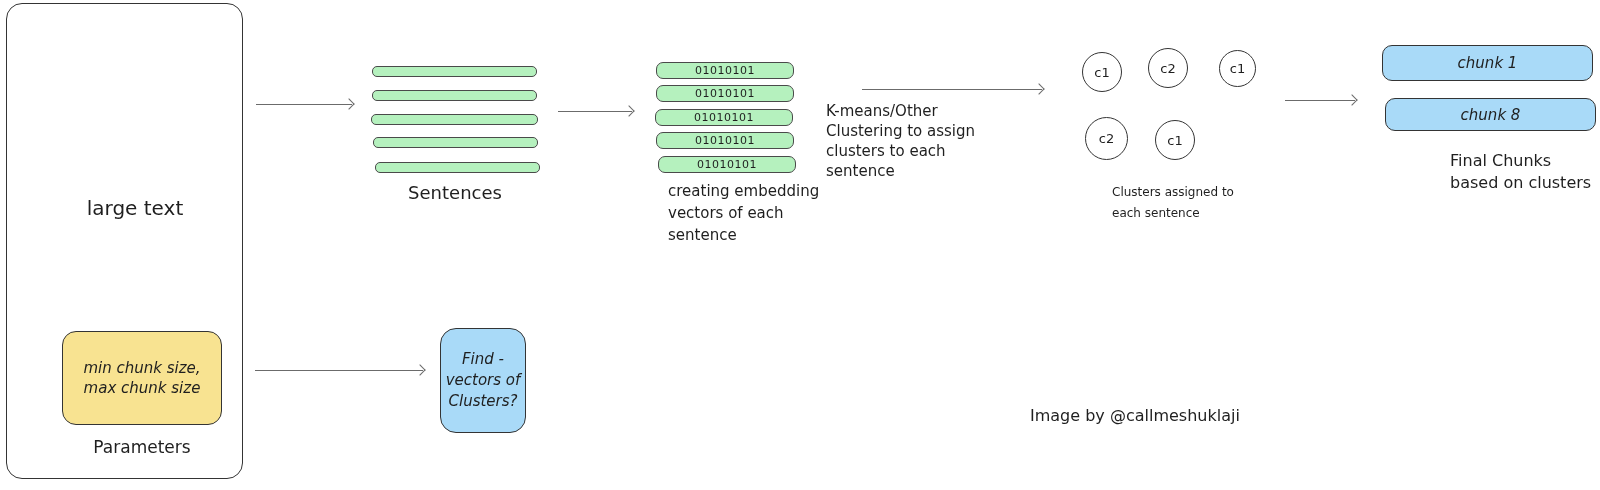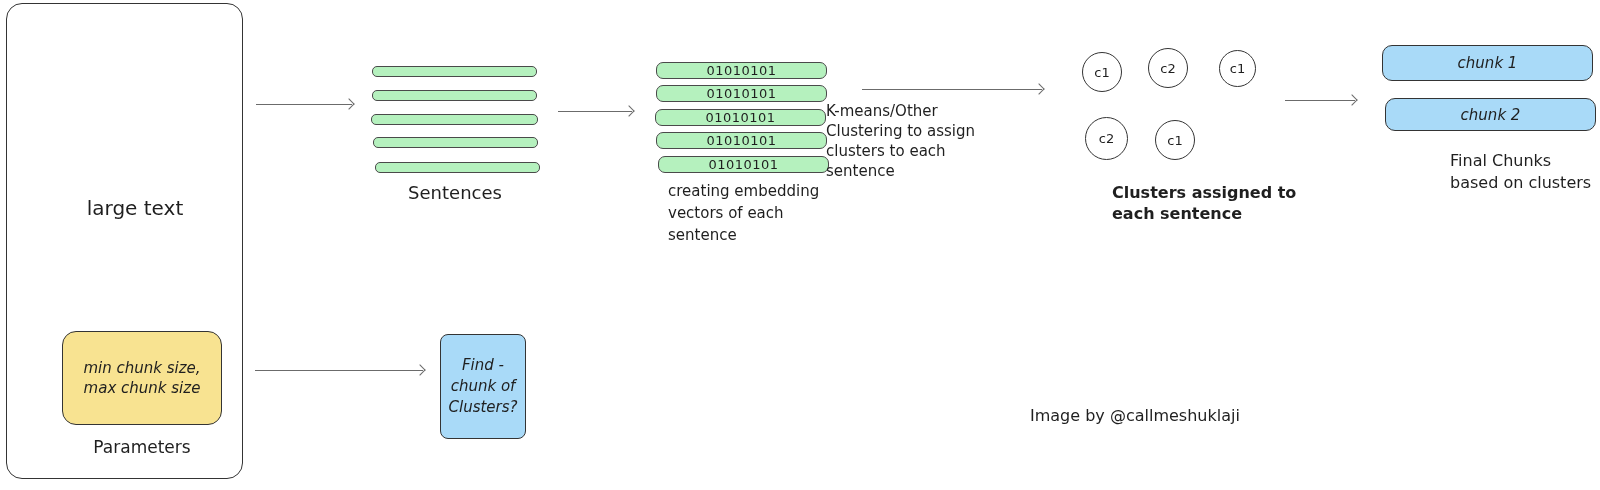--- a/index.html
+++ b/index.html
@@ -25,24 +25,24 @@
     display:flex;flex-direction:column;align-items:center;justify-content:center;
     text-align:center;box-sizing:border-box;font-style:italic;
   }
   .yellow{background:var(--yellow-fill);}
   .blue{background:var(--blue-fill);}
   .sbar{
     position:absolute;width:165px;height:11px;background:var(--green-fill);
     border:1.3px solid var(--bar-stroke);border-radius:5px;box-sizing:border-box;
   }
   .vbox{
-    position:absolute;width:171px;height:17px;background:var(--green-fill);
+    position:absolute;width:138px;height:17px;background:var(--green-fill);
     border:1.3px solid var(--bar-stroke);border-radius:7px;box-sizing:border-box;
-    display:flex;justify-content:center;
-    font-size:13px;letter-spacing:0.5px;
+    display:flex;align-items:center;justify-content:center;
+    font-size:11px;letter-spacing:0.5px;
   }
   .circle{
     position:absolute;border:1.4px solid var(--stroke);border-radius:50%;background:#ffffff;
     display:flex;align-items:center;justify-content:center;font-size:13px;box-sizing:border-box;
   }
   .arrow{position:absolute;height:0;border-top:1.4px solid var(--arrow);}
   .arrow::after{
     content:"";position:absolute;right:-1px;top:-4.6px;width:7px;height:7px;
     border-top:1.4px solid var(--arrow);border-right:1.4px solid var(--arrow);
     transform:rotate(45deg);
@@ -115,37 +115,37 @@
   </div>
   <div class="circle" style="left:1219px;top:50px;width:37px;height:37px;">
     <span>c1</span>
   </div>
   <div class="circle" style="left:1085px;top:117px;width:43px;height:43px;">
     <span>c2</span>
   </div>
   <div class="circle" style="left:1155px;top:120px;width:40px;height:40px;">
     <span>c1</span>
   </div>
-  <div class="cap" style="left:1112px;top:182px;width:200px;font-size:16px;line-height:21px;font-weight:bold;">
+  <div class="cap" style="left:1112px;top:182px;width:200px;font-size:12px;line-height:21px;">
     <span>Clusters assigned to</span>
     <span>each sentence</span>
   </div>
 
   <div class="box blue" style="left:1382px;top:45px;width:211px;height:36px;border-radius:10px;font-size:15px;">
     <span>chunk 1</span>
   </div>
   <div class="box blue" style="left:1385px;top:98px;width:211px;height:33px;border-radius:10px;font-size:15px;">
-    <span>chunk 2</span>
+    <span>chunk 8</span>
   </div>
   <div class="cap" style="left:1450px;top:150px;width:160px;font-size:16px;">
     <span>Final Chunks</span>
     <span>based on clusters</span>
   </div>
 
-  <div class="box blue" style="left:440px;top:328px;width:86px;height:105px;border-radius:8px;font-size:15px;line-height:21px;margin-top:6px;">
+  <div class="box blue" style="left:440px;top:328px;width:86px;height:105px;border-radius:16px;font-size:15px;line-height:21px;">
     <span>Find -</span>
-    <span>chunk of</span>
+    <span>vectors of</span>
     <span>Clusters?</span>
   </div>
 
   <div class="cap" style="left:1030px;top:405px;font-size:16px;">Image by @callmeshuklaji</div>
 
 </div>
 
 </body></html>

